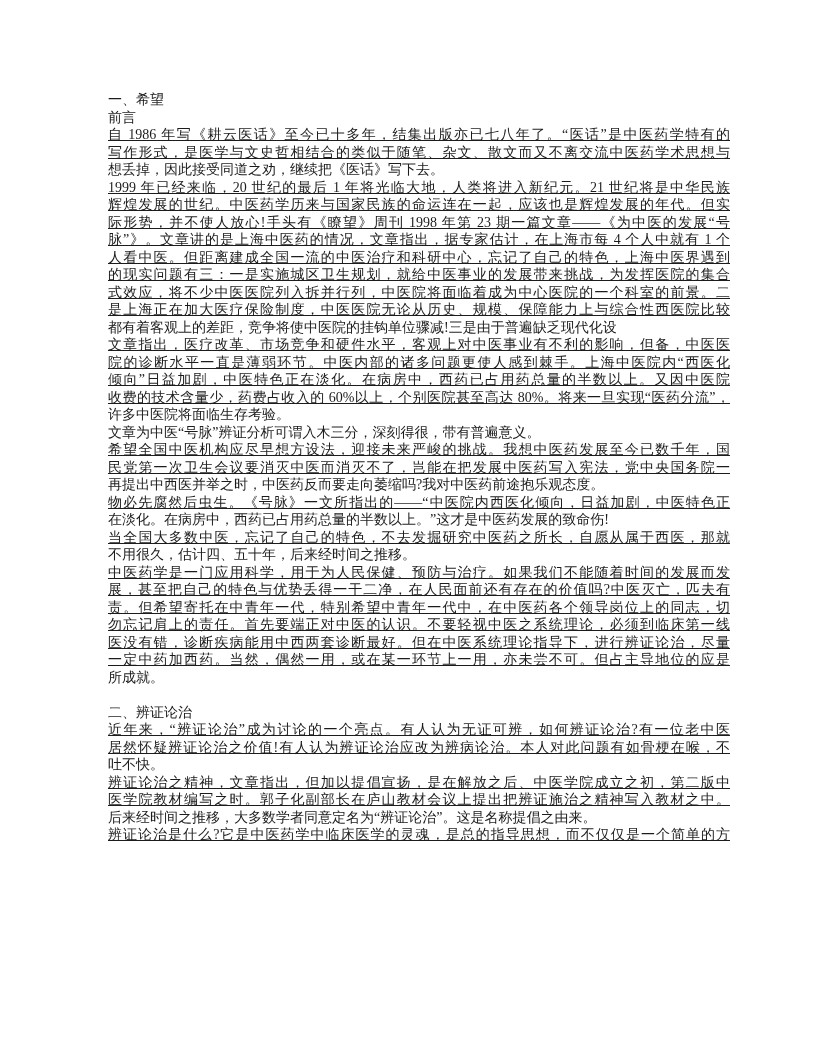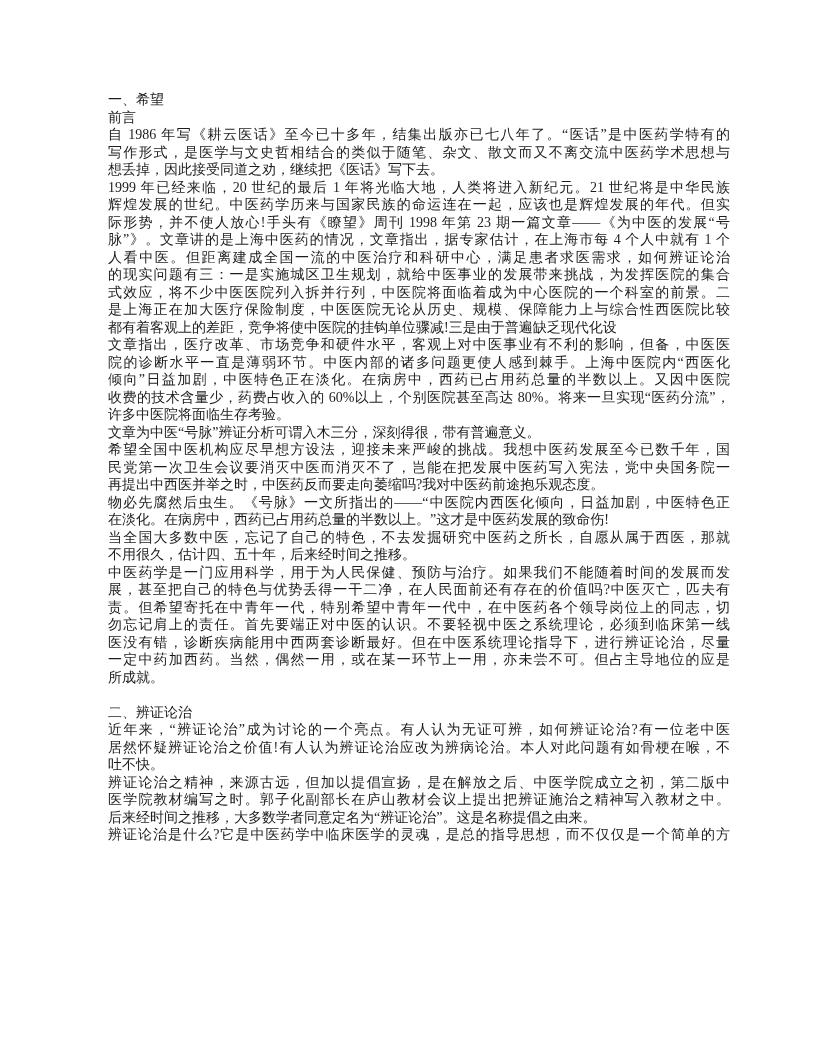--- a/index.html
+++ b/index.html
@@ -32,40 +32,41 @@
     font-size: 14px;
     line-height: 17.5px;
     height: 17.5px;
     color: #1c1c1c;
     overflow: hidden;
     word-break: keep-all;
   }
   .line.j {
     text-align: justify;
     text-align-last: justify;
+    text-decoration: underline;
   }
   .line.spacer {
     height: 17.5px;
   }
 </style>
 </head>
 <body>
 
 <div class="page">
   <div class="content">
       <div class="line">一、希望</div>
       <div class="line">前言</div>
       <div class="line j">自 1986 年写《耕云医话》至今已十多年，结集出版亦已七八年了。“医话”是中医药学特有的</div>
       <div class="line j">写作形式，是医学与文史哲相结合的类似于随笔、杂文、散文而又不离交流中医药学术思想与</div>
       <div class="line">想丢掉，因此接受同道之劝，继续把《医话》写下去。</div>
       <div class="line j">1999 年已经来临，20 世纪的最后 1 年将光临大地，人类将进入新纪元。21 世纪将是中华民族</div>
       <div class="line j">辉煌发展的世纪。中医药学历来与国家民族的命运连在一起，应该也是辉煌发展的年代。但实</div>
       <div class="line j">际形势，并不使人放心!手头有《瞭望》周刊 1998 年第 23 期一篇文章——《为中医的发展“号</div>
       <div class="line j">脉”》。文章讲的是上海中医药的情况，文章指出，据专家估计，在上海市每 4 个人中就有 1 个</div>
-      <div class="line j">人看中医。但距离建成全国一流的中医治疗和科研中心，满足患者求医需求，如何辨证论治</div>
+      <div class="line j">人看中医。但距离建成全国一流的中医治疗和科研中心，忘记了自己的特色，上海中医界遇到</div>
       <div class="line j">的现实问题有三：一是实施城区卫生规划，就给中医事业的发展带来挑战，为发挥医院的集合</div>
       <div class="line j">式效应，将不少中医医院列入拆并行列，中医院将面临着成为中心医院的一个科室的前景。二</div>
       <div class="line j">是上海正在加大医疗保险制度，中医医院无论从历史、规模、保障能力上与综合性西医院比较</div>
       <div class="line">都有着客观上的差距，竞争将使中医院的挂钩单位骤减!三是由于普遍缺乏现代化设</div>
       <div class="line j">文章指出，医疗改革、市场竞争和硬件水平，客观上对中医事业有不利的影响，但备，中医医</div>
       <div class="line j">院的诊断水平一直是薄弱环节。中医内部的诸多问题更使人感到棘手。上海中医院内“西医化</div>
       <div class="line j">倾向”日益加剧，中医特色正在淡化。在病房中，西药已占用药总量的半数以上。又因中医院</div>
       <div class="line j">收费的技术含量少，药费占收入的 60%以上，个别医院甚至高达 80%。将来一旦实现“医药分流”，</div>
       <div class="line">许多中医院将面临生存考验。</div>
       <div class="line">文章为中医“号脉”辨证分析可谓入木三分，深刻得很，带有普遍意义。</div>
@@ -81,18 +82,18 @@
       <div class="line j">责。但希望寄托在中青年一代，特别希望中青年一代中，在中医药各个领导岗位上的同志，切</div>
       <div class="line j">勿忘记肩上的责任。首先要端正对中医的认识。不要轻视中医之系统理论，必须到临床第一线</div>
       <div class="line j">医没有错，诊断疾病能用中西两套诊断最好。但在中医系统理论指导下，进行辨证论治，尽量</div>
       <div class="line j">一定中药加西药。当然，偶然一用，或在某一环节上一用，亦未尝不可。但占主导地位的应是</div>
       <div class="line">所成就。</div>
       <div class="line spacer"></div>
       <div class="line">二、辨证论治</div>
       <div class="line j">近年来，“辨证论治”成为讨论的一个亮点。有人认为无证可辨，如何辨证论治?有一位老中医</div>
       <div class="line j">居然怀疑辨证论治之价值!有人认为辨证论治应改为辨病论治。本人对此问题有如骨梗在喉，不</div>
       <div class="line">吐不快。</div>
-      <div class="line j">辨证论治之精神，来源古远，但加以提倡宣扬，是在解放之后、中医学院成立之初，第二版中</div>
+      <div class="line j">辨证论治之精神，文章指出，但加以提倡宣扬，是在解放之后、中医学院成立之初，第二版中</div>
       <div class="line j">医学院教材编写之时。郭子化副部长在庐山教材会议上提出把辨证施治之精神写入教材之中。</div>
       <div class="line">后来经时间之推移，大多数学者同意定名为“辨证论治”。这是名称提倡之由来。</div>
       <div class="line j">辨证论治是什么?它是中医药学中临床医学的灵魂，是总的指导思想，而不仅仅是一个简单的方</div>
     </div>
 </div>
 
 </body></html>

